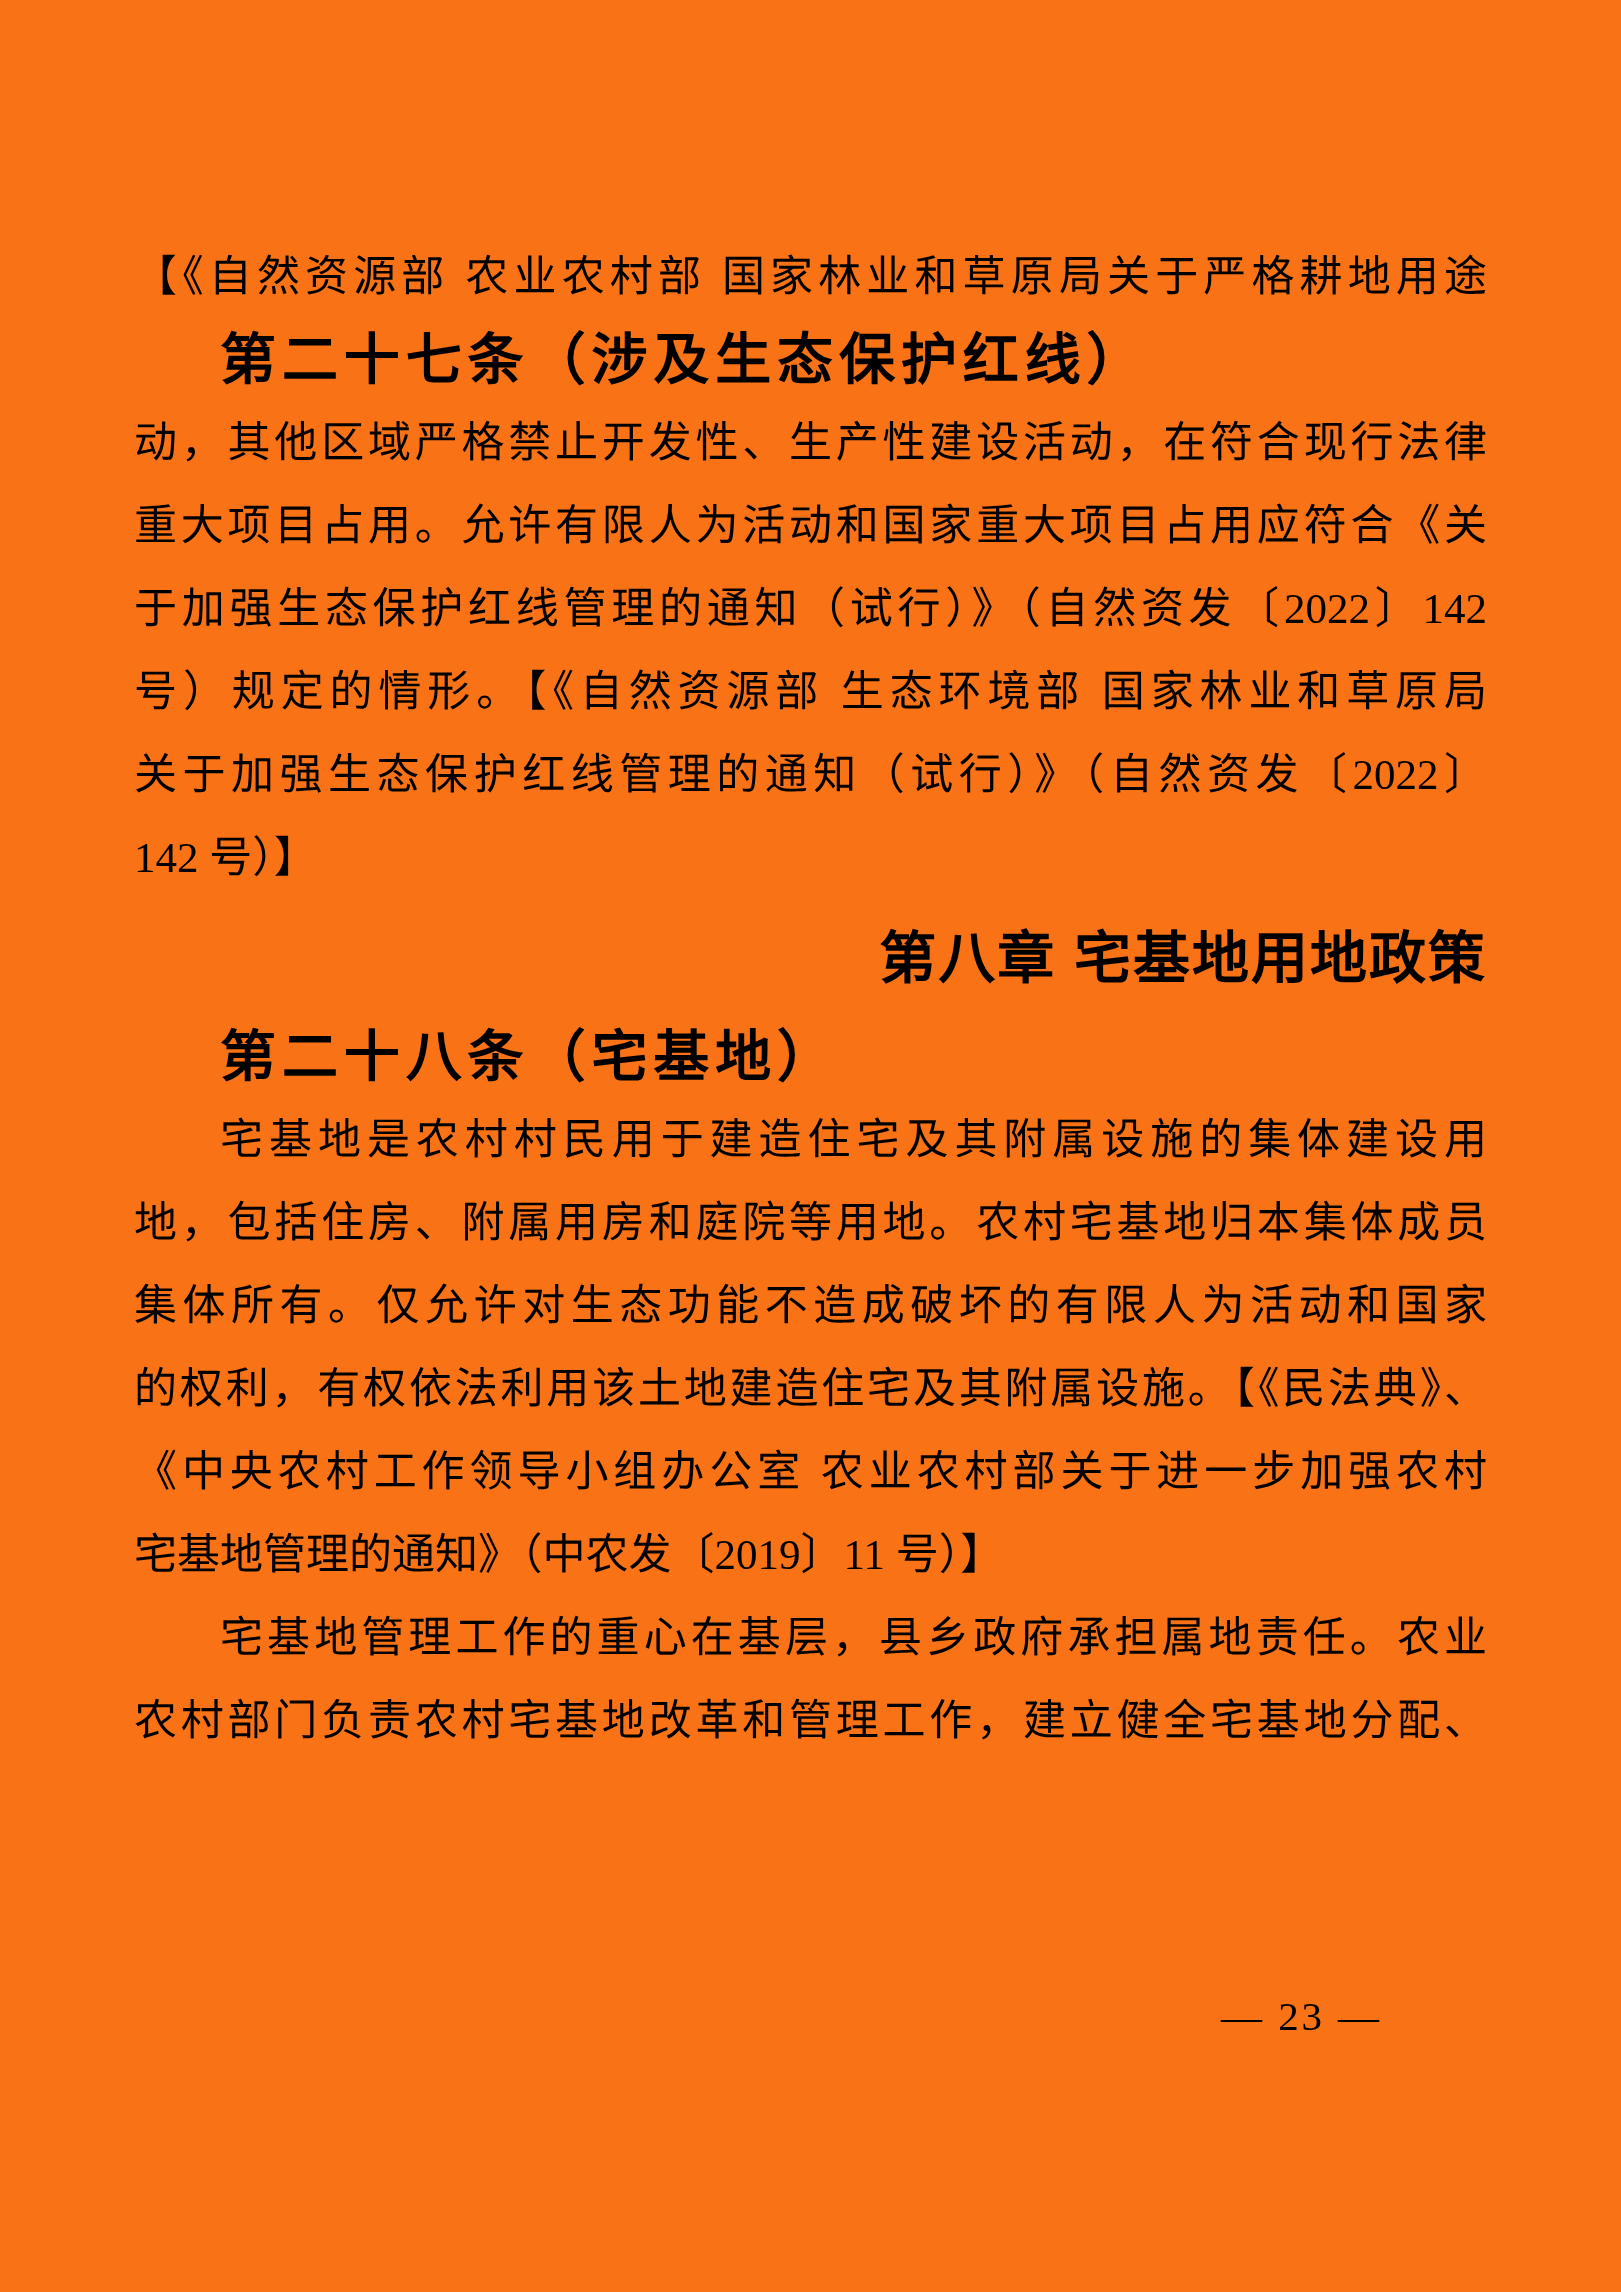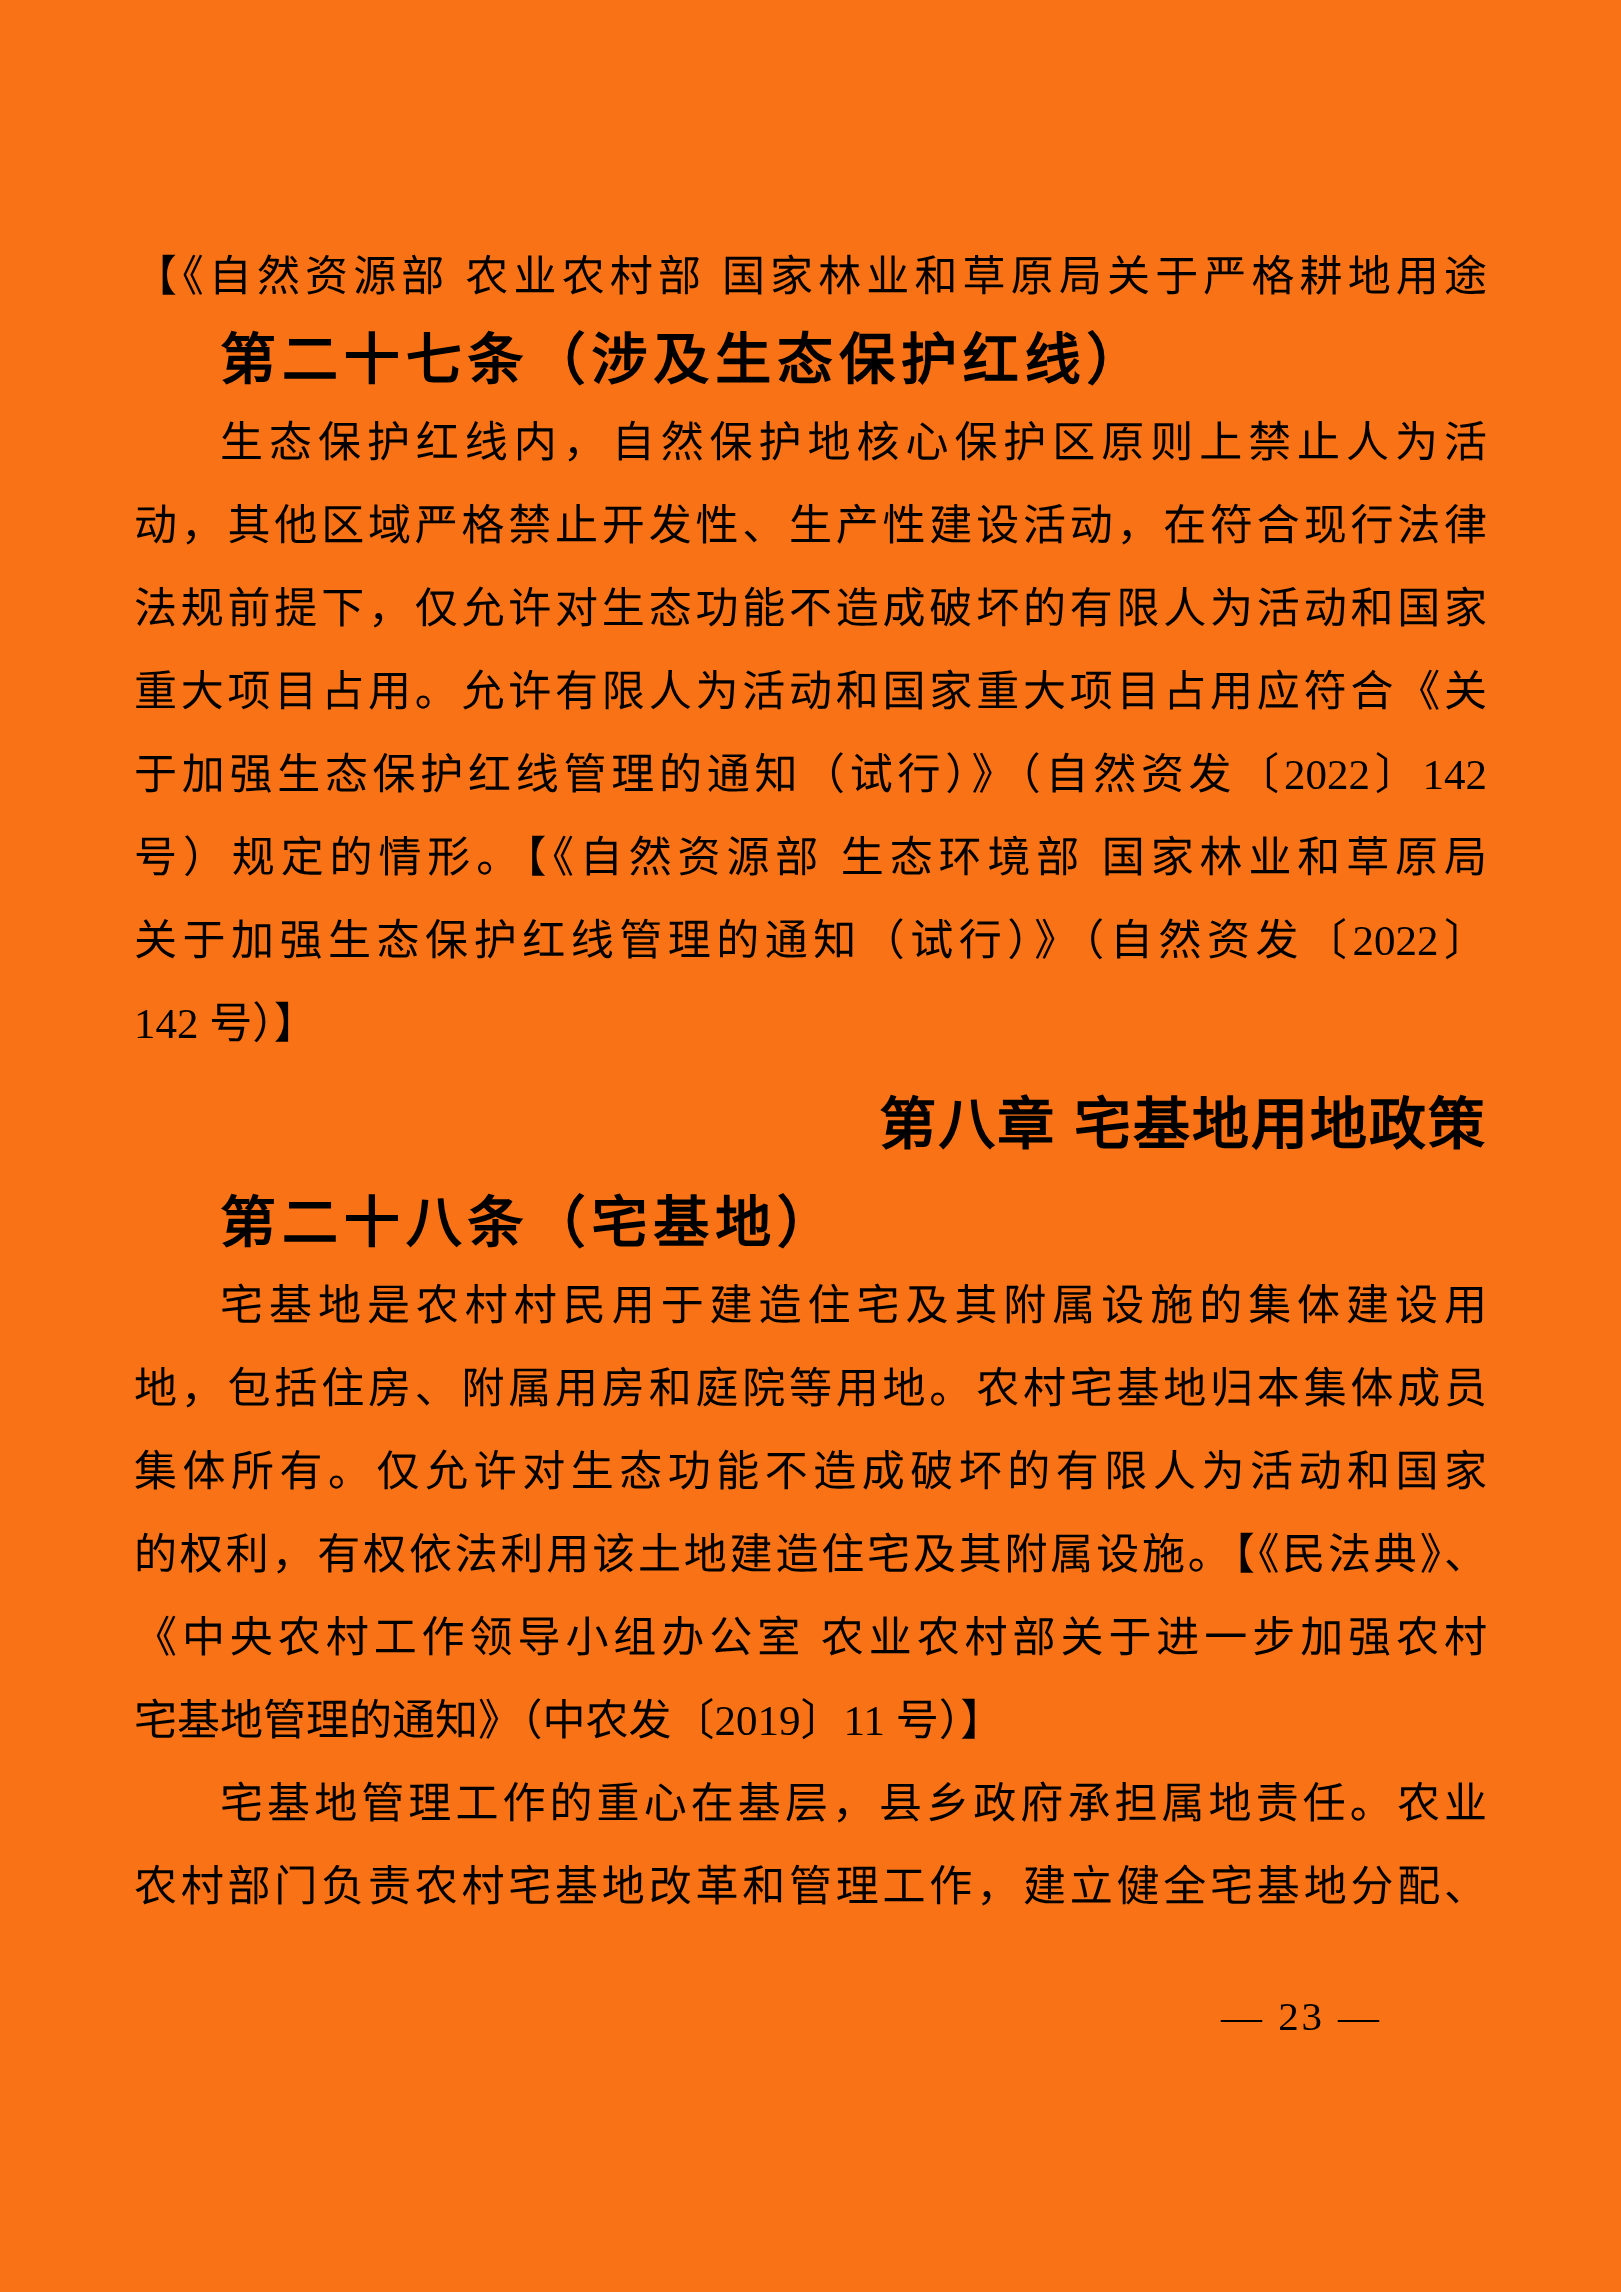--- a/index.html
+++ b/index.html
@@ -69,23 +69,21 @@
 </head>
 <body>
 
 <div class="page">
   <div class="content">
 
     <div class="line">【《自然资源部 农业农村部 国家林业和草原局关于严格耕地用途</div>
 
     <div class="h-article">第二十七条（涉及生态保护红线）</div>
 
-    <div class="line indent">生态保护红线内，自然保护地核心保护区原则上禁止人为活</div>
     <div class="line">动，其他区域严格禁止开发性、生产性建设活动，在符合现行法律</div>
-    <div class="line">法规前提下，仅允许对生态功能不造成破坏的有限人为活动和国家</div>
     <div class="line">重大项目占用。允许有限人为活动和国家重大项目占用应符合《关</div>
     <div class="line">于加强生态保护红线管理的通知（试行）》（自然资发〔2022〕142</div>
     <div class="line">号）规定的情形。【《自然资源部 生态环境部 国家林业和草原局</div>
     <div class="line">关于加强生态保护红线管理的通知（试行）》（自然资发〔2022〕</div>
     <div class="line last">142 号）】</div>
 
     <div class="h-chapter">第八章 宅基地用地政策</div>
 
     <div class="h-article">第二十八条（宅基地）</div>
 

